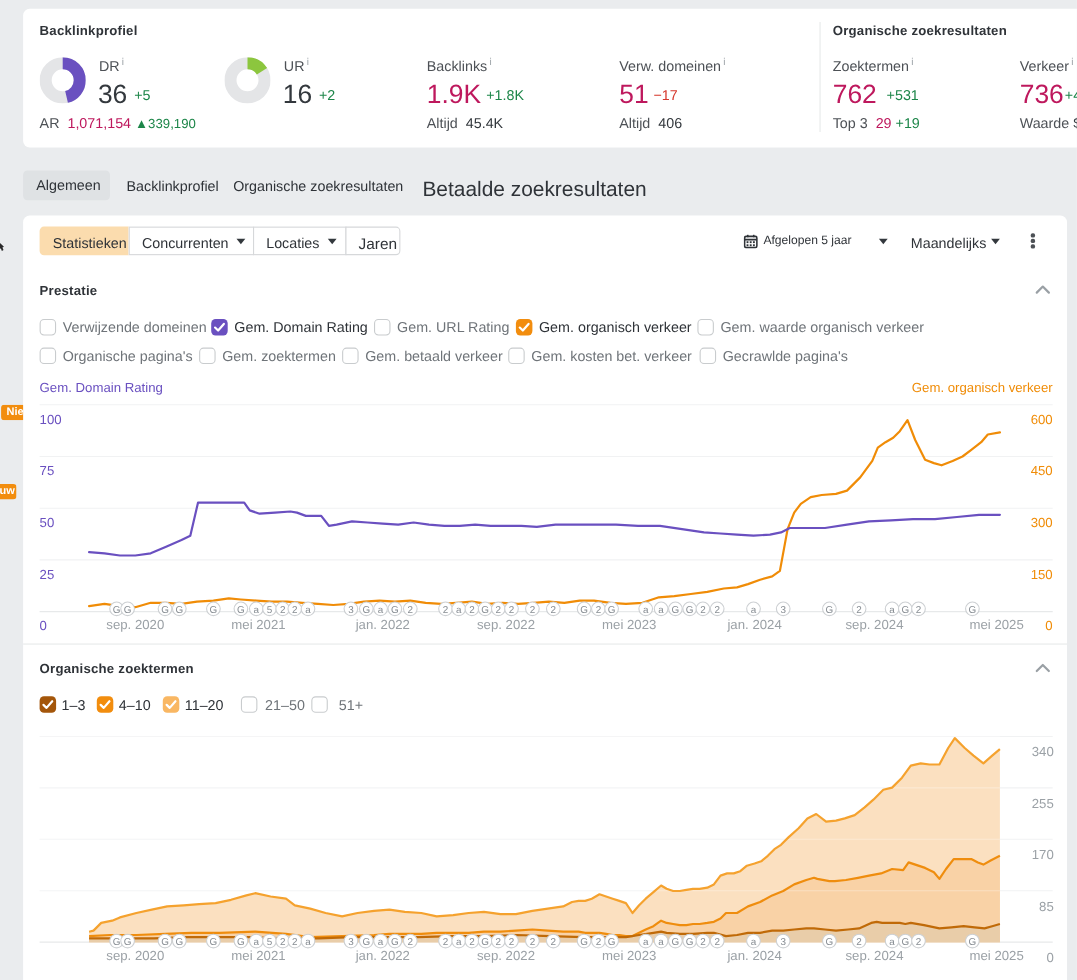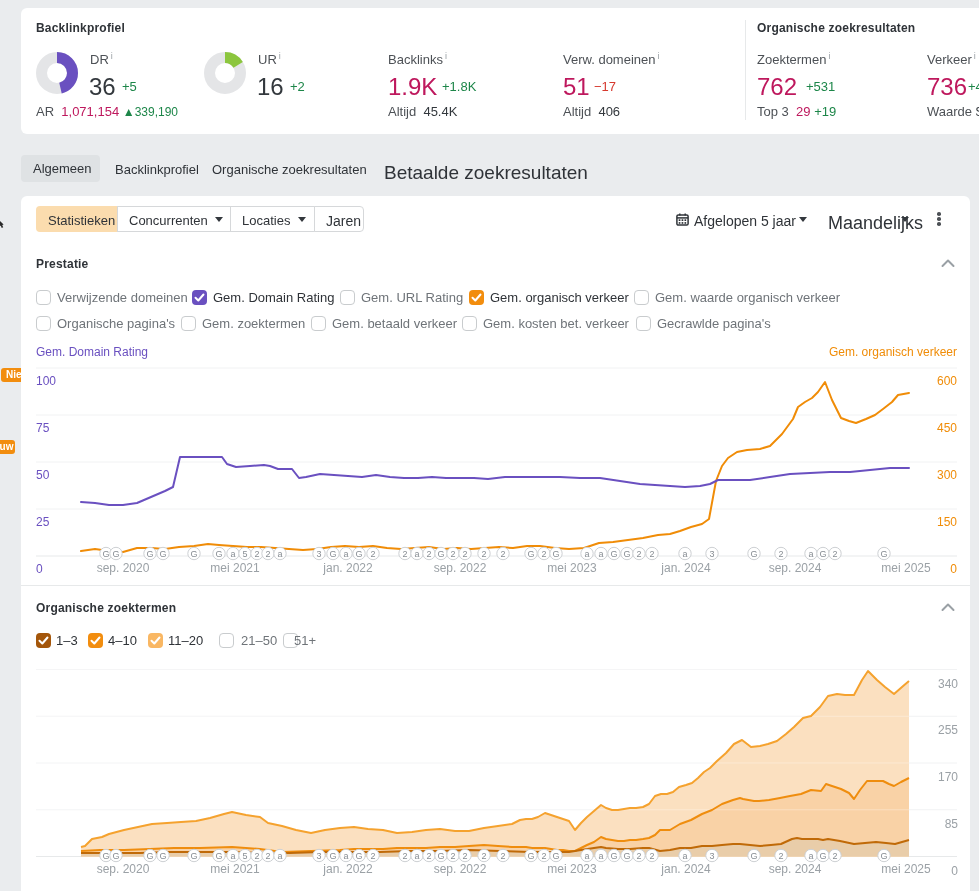--- a/index.html
+++ b/index.html
@@ -76,23 +76,23 @@
 <line x1="1" y1="4.9" x2="12" y2="4.9" stroke="#2f3338" stroke-width="1.5"></line>
 <line x1="3.8" y1="0.4" x2="3.8" y2="2.6" stroke="#2f3338" stroke-width="1.4"></line>
 <line x1="9.2" y1="0.4" x2="9.2" y2="2.6" stroke="#2f3338" stroke-width="1.4"></line>
 <rect x="2.7" y="6.3" width="1.7" height="1.7" fill="#2f3338"></rect>
     <rect x="5.6" y="6.3" width="1.7" height="1.7" fill="#2f3338"></rect>
 <rect x="8.5" y="6.3" width="1.7" height="1.7" fill="#2f3338"></rect>
     <rect x="2.7" y="9.1" width="1.7" height="1.7" fill="#2f3338"></rect>
 <rect x="5.6" y="9.1" width="1.7" height="1.7" fill="#2f3338"></rect>
     <rect x="8.5" y="9.1" width="1.7" height="1.7" fill="#2f3338"></rect>
   </svg>
-<div class="abs" style="left:694px;top:213px;font-size:14px;color:#2f3338">Afgelopen 5 jaar</div>
+<div class="abs" style="left:694px;top:213px;font-size:11px;color:#2f3338">Afgelopen 5 jaar</div>
 <div style="position:absolute;left:799px;top:217px;width:0;height:0;border-left:4.5px solid transparent;border-right:4.5px solid transparent;border-top:5px solid #33383d"></div>
-<div class="abs" style="left:828px;top:213px;font-size:18px;color:#2f3338">Maandelijks</div>
+<div class="abs" style="left:828px;top:213px;font-size:13px;color:#2f3338">Maandelijks</div>
 <div style="position:absolute;left:901px;top:217px;width:0;height:0;border-left:4.5px solid transparent;border-right:4.5px solid transparent;border-top:5px solid #33383d"></div>
 <div class="abs" style="left:937px;top:212px;width:3.5px;height:3.5px;border-radius:50%;background:#4d5156"></div>
 <div class="abs" style="left:937px;top:217px;width:3.5px;height:3.5px;border-radius:50%;background:#4d5156"></div>
 <div class="abs" style="left:937px;top:222px;width:3.5px;height:3.5px;border-radius:50%;background:#4d5156"></div>
 <div class="abs hdr" style="left:36px;top:257px">Prestatie</div>
 <svg style="position:absolute;left:941px;top:259px" width="14" height="9" viewBox="0 0 14 9">
     <polyline points="1.5,7 7,1.5 12.5,7" fill="none" stroke="#9aa0a5" stroke-width="2" stroke-linecap="round" stroke-linejoin="round"></polyline>
   </svg>
 <div style="position:absolute;left:36px;top:290px;width:15px;height:15px;background:#fff;border:1.5px solid #c9ccce;border-radius:4px;box-sizing:border-box"></div>
 <div class="abs cblbl" style="left:57px;top:290px">Verwijzende domeinen</div>
@@ -252,21 +252,21 @@
 <div class="abs cblbl on" style="left:108px;top:633px">4–10</div>
 <div style="position:absolute;left:148px;top:633px;width:15px;height:15px;background:#f9b763;border-radius:4px">
     <svg width="15" height="15" viewBox="0 0 15 15" style="position:absolute;left:0;top:0">
       <polyline points="3.5,7.8 6.3,10.5 11.5,4.5" fill="none" stroke="#fff" stroke-width="2" stroke-linecap="round" stroke-linejoin="round"></polyline>
     </svg>
   </div>
 <div class="abs cblbl on" style="left:168px;top:633px">11–20</div>
 <div style="position:absolute;left:219px;top:633px;width:15px;height:15px;background:#fff;border:1.5px solid #c9ccce;border-radius:4px;box-sizing:border-box"></div>
 <div class="abs cblbl" style="left:241px;top:633px">21–50</div>
 <div style="position:absolute;left:283px;top:633px;width:15px;height:15px;background:#fff;border:1.5px solid #c9ccce;border-radius:4px;box-sizing:border-box"></div>
-<div class="abs cblbl" style="left:294px;top:633px">51+</div>
+<div class="abs cblbl" style="left:308px;top:633px">51+</div>
 <svg style="position:absolute;left:21px;top:658px" width="949" height="222" viewBox="21 658 949 222" font-family="Liberation Sans, sans-serif">
 <line x1="36" y1="669.5" x2="957" y2="669.5" stroke="#f1f2f3" stroke-width="1"></line>
 <line x1="36" y1="716.25" x2="957" y2="716.25" stroke="#f1f2f3" stroke-width="1"></line>
 <line x1="36" y1="763" x2="957" y2="763" stroke="#f1f2f3" stroke-width="1"></line>
 <line x1="36" y1="809.75" x2="957" y2="809.75" stroke="#f1f2f3" stroke-width="1"></line>
 <line x1="36" y1="856.5" x2="957" y2="856.5" stroke="#e7e9ea" stroke-width="1"></line>
 <polygon points="81,847 85,846 92,839 102,837 109,834 124,830 138,827 152,824 167,823 181,822 196,821 210,818 224,814 232,812 246,815 260,817 268,823 282,826 296,830 311,833 325,830 340,828 354,827 368,829 383,830 397,833 412,832 426,830 440,829 455,831 469,831 484,828 498,826 512,824 520,820 526,819 532,819 538,817 545,813 551,815 557,817 563,819 569,821 575,830 581,823 587,817 594,811 601,805 606,808 612,810 618,810 624,809 630,808 636,808 643,807 649,804 655,796 661,794 667,794 673,792 679,787 686,785 692,783 698,778 704,772 710,768 717,761 726,753 734,744 742,740 751,747 760,746 768,744 777,741 786,734 794,727 803,718 811,716 820,707 828,696 837,694 845,695 854,695 862,680 868,671 877,680 885,687 894,694 902,687 909,681 909,856.5 81,856.5" fill="#fbe0c0"></polygon>
 <polygon points="81,851 100,850 124,850 150,849 174,848 200,848 232,847 260,849 282,852 311,851 340,850 354,849 368,849 383,849 397,848 412,848 426,848 440,847 455,847 469,846 484,845 498,846 512,847 526,847 532,848 538,848 545,848 551,849 557,850 563,850 569,851 575,851 581,848 587,845 594,842 601,837 606,839 612,840 618,841 624,841 630,840 636,840 643,839 649,838 655,835 660,830 670,830 680,824 691,820 702,814 712,810 722,804 733,800 740,798 743,799 754,801 759,801 769,800 780,798 790,796 801,794 811,790 821,791 826,784 841,789 849,793 854,799 860,790 867,781 874,781 883,781 889,784 894,786 901,782 909,778 909,856.5 81,856.5" fill="#f9d2a6"></polygon>
 <polygon points="81,853 110,853 140,853 170,852 200,852 230,852 260,853 290,853 320,852 350,852 380,852 410,851 440,851 470,850 500,851 530,852 545,852 560,852 569,852 581,850 594,848 601,847 606,848 618,849 630,849 643,848 649,848 660,851 670,850 680,848 691,848 702,846 712,846 722,845 733,844 740,844 750,845 760,846 771,845 781,844 792,839 797,838 802,839 813,839 818,839 823,840 828,839 840,841 854,844 865,843 876,842 886,843 895,844 902,842 909,840 909,856.5 81,856.5" fill="#e9cda9"></polygon>
 <line x1="36" y1="669.5" x2="909" y2="669.5" stroke="#ffffff" stroke-width="1" opacity="0.3"></line>

